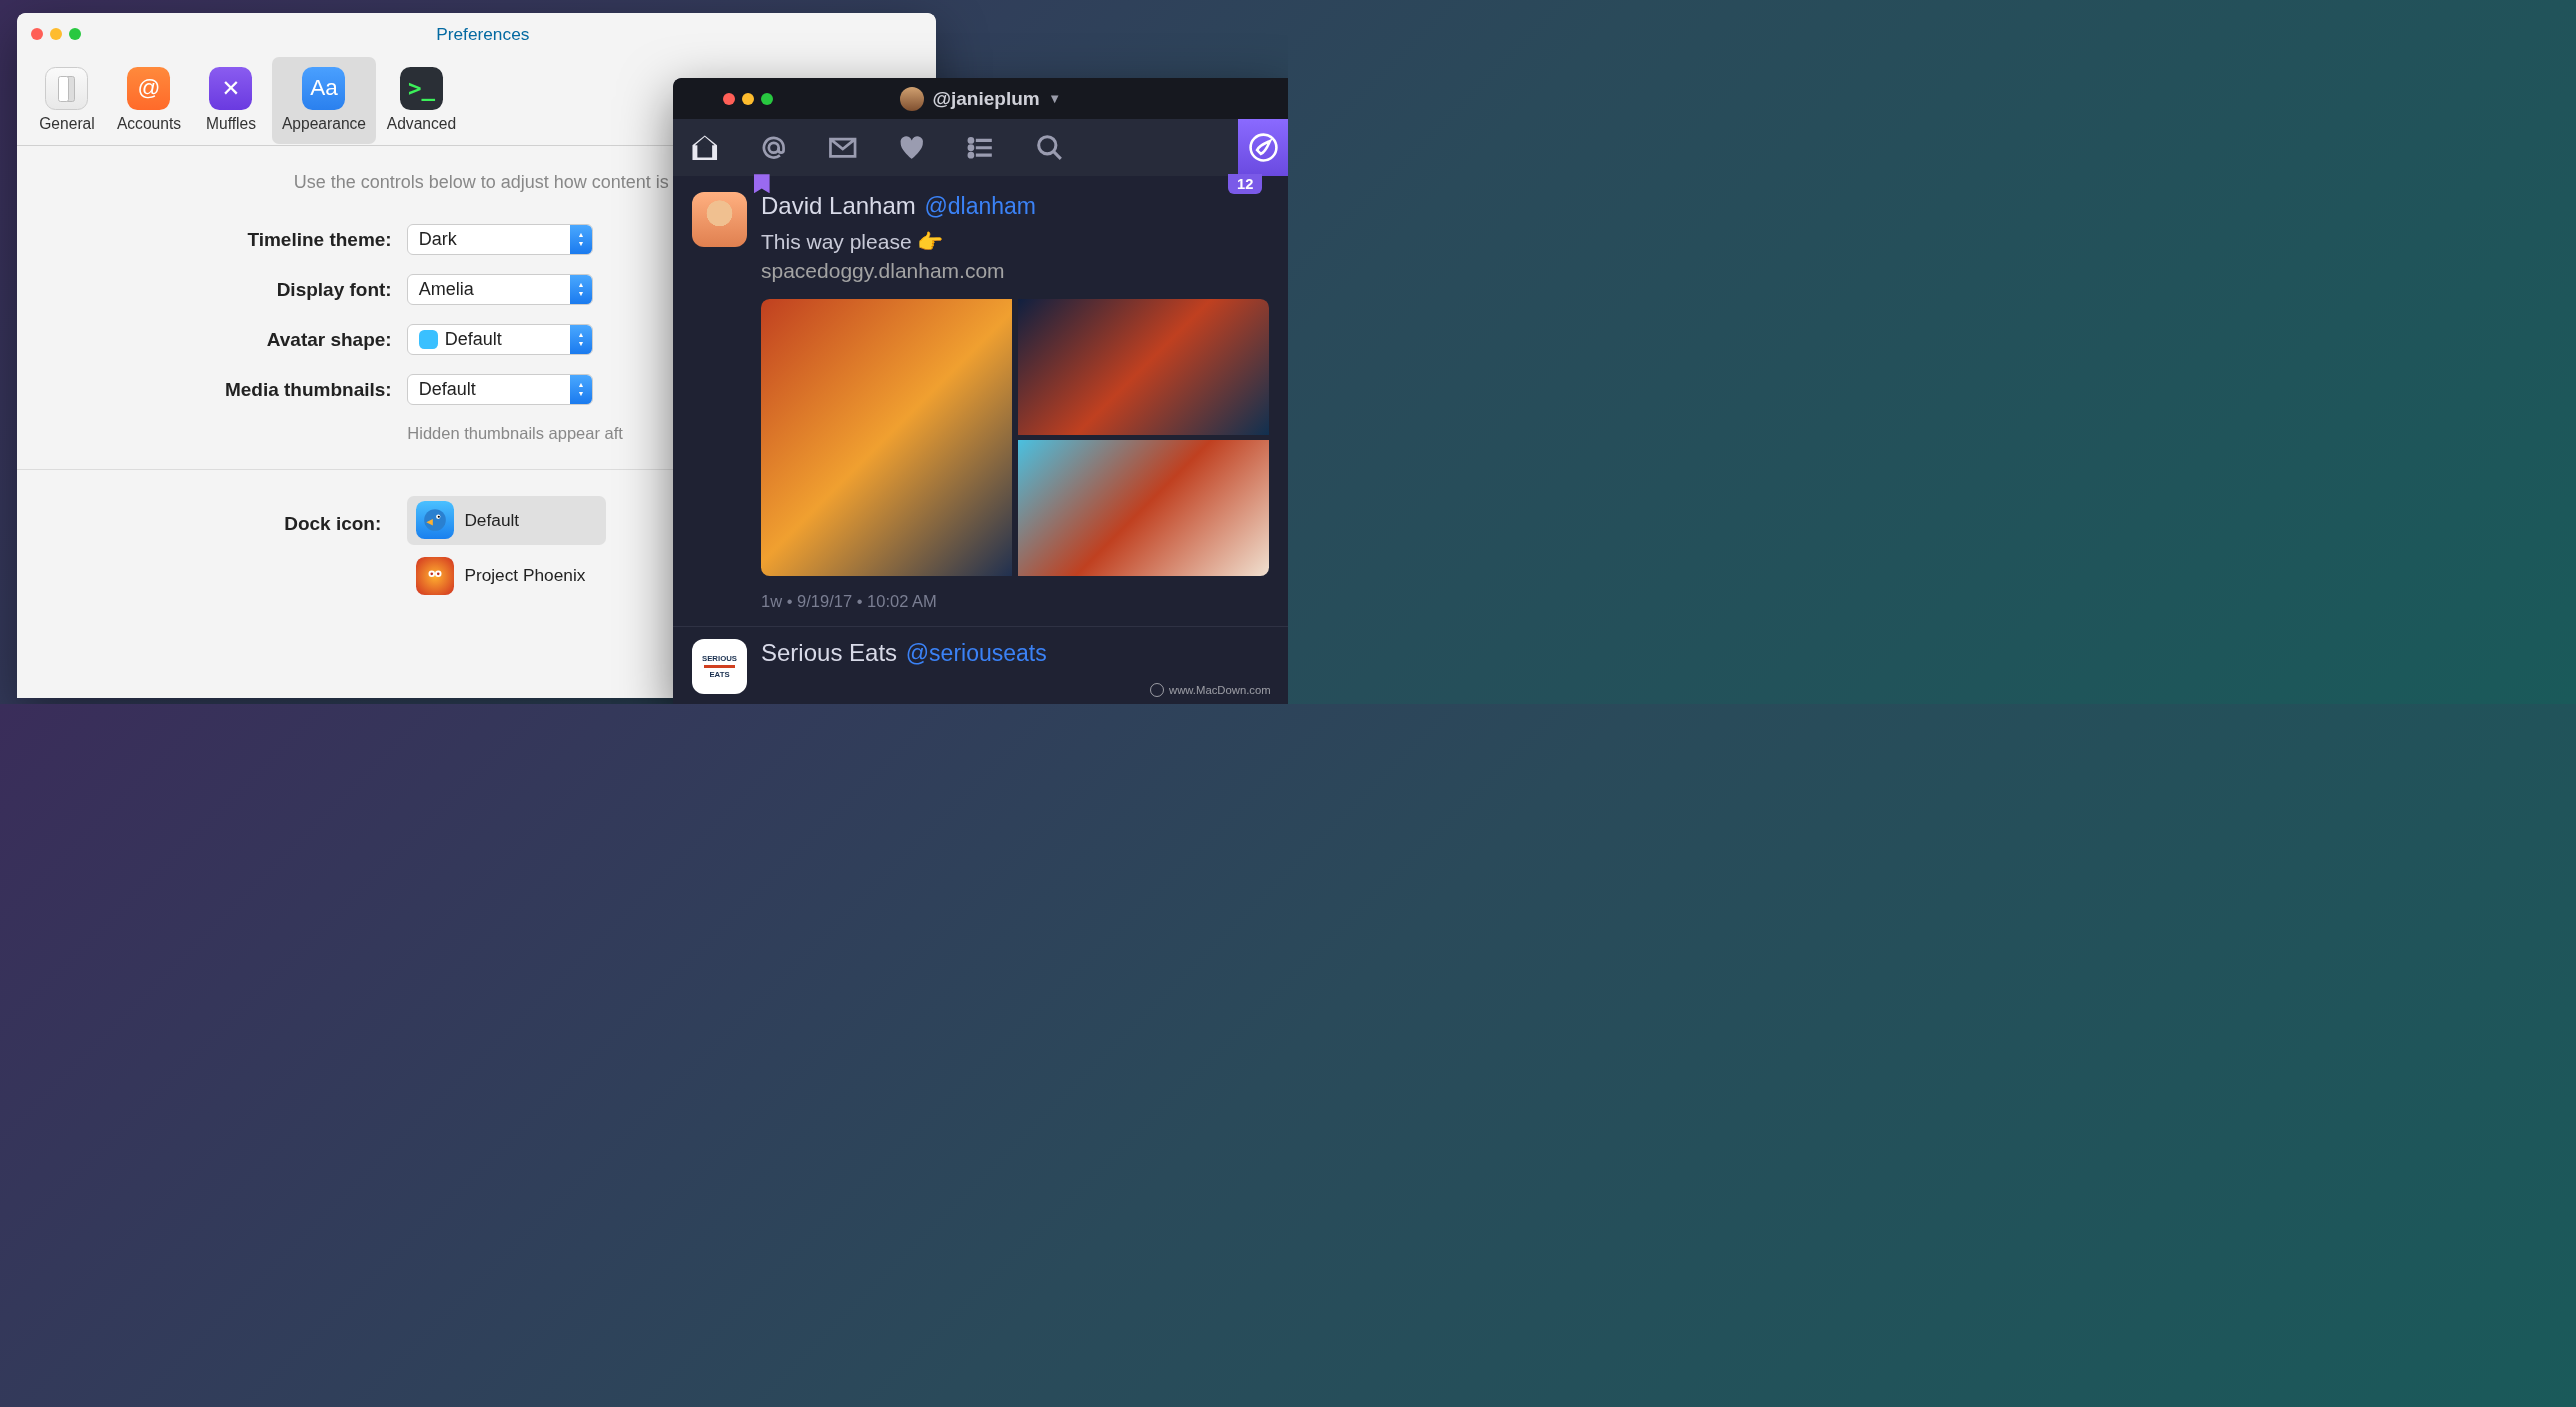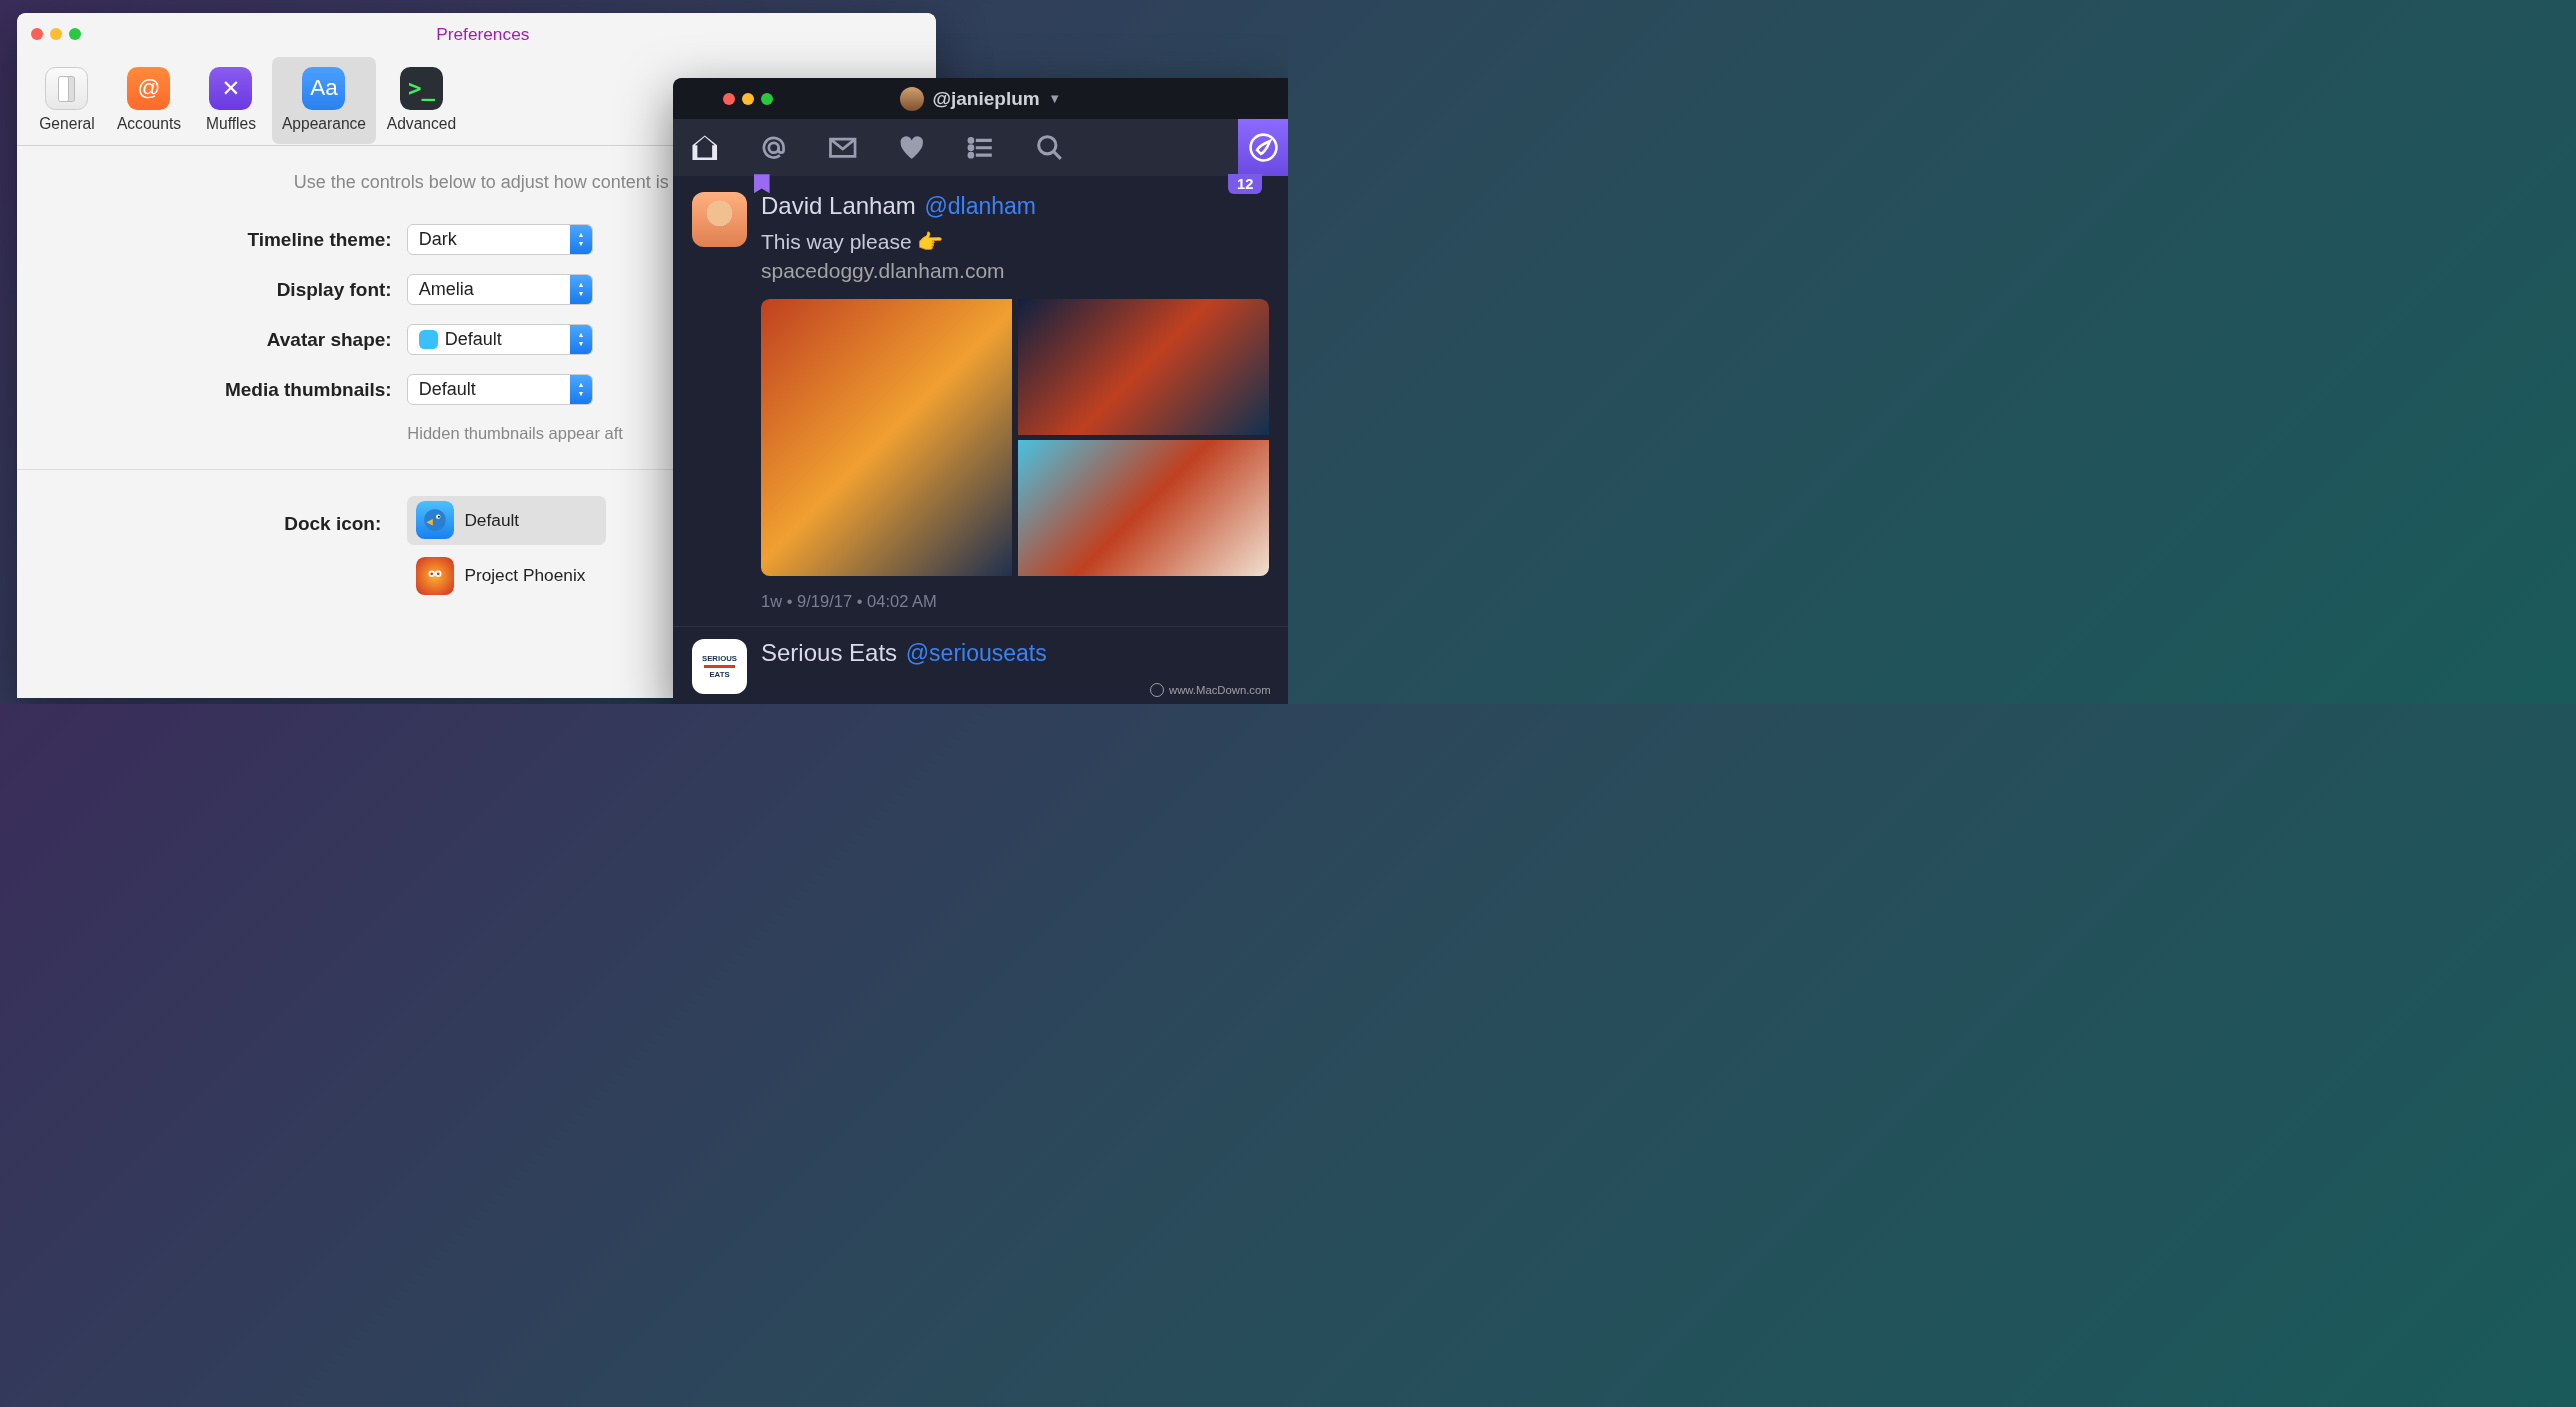--- a/index.html
+++ b/index.html
@@ -39,21 +39,21 @@
 }
 .tl { width: 12px; height: 12px; border-radius: 50%; }
 .tl.red { background: #ff5f57; }
 .tl.yellow { background: #febc2e; }
 .tl.green { background: #28c840; }
 .pref-title {
   position: absolute;
   left: 0; right: 0;
   text-align: center;
   font-size: 17.3px;
-  color: #a21caf;
+  color: #0369a1;
   pointer-events: none;
   margin-left: 12px;
 }
 .pref-toolbar {
   height: 91px;
   background: #f4f4f4;
   border-bottom: 0.9px solid #d0d0d0;
   display: flex;
   align-items: center;
   padding-left: 8.7px;
@@ -420,21 +420,21 @@
         </div>
         <div class="post-text">
           <span>This way please 👉</span><br>
           <span class="post-link">spacedoggy.dlanham.com</span>
         </div>
         <div class="post-media">
           <div class="pm a"></div>
           <div class="pm b"></div>
           <div class="pm c"></div>
         </div>
-        <div class="post-meta">1w • 9/19/17 • 04:02 AM</div>
+        <div class="post-meta">1w • 9/19/17 • 10:02 AM</div>
       </div>
     </div>
 
     <div class="post-sep"></div>
 
     <div class="post post2">
       <div class="post-avatar">
         <div class="post2-logo">SERIOUS<div class="bar"></div>EATS</div>
       </div>
       <div class="post-body">

